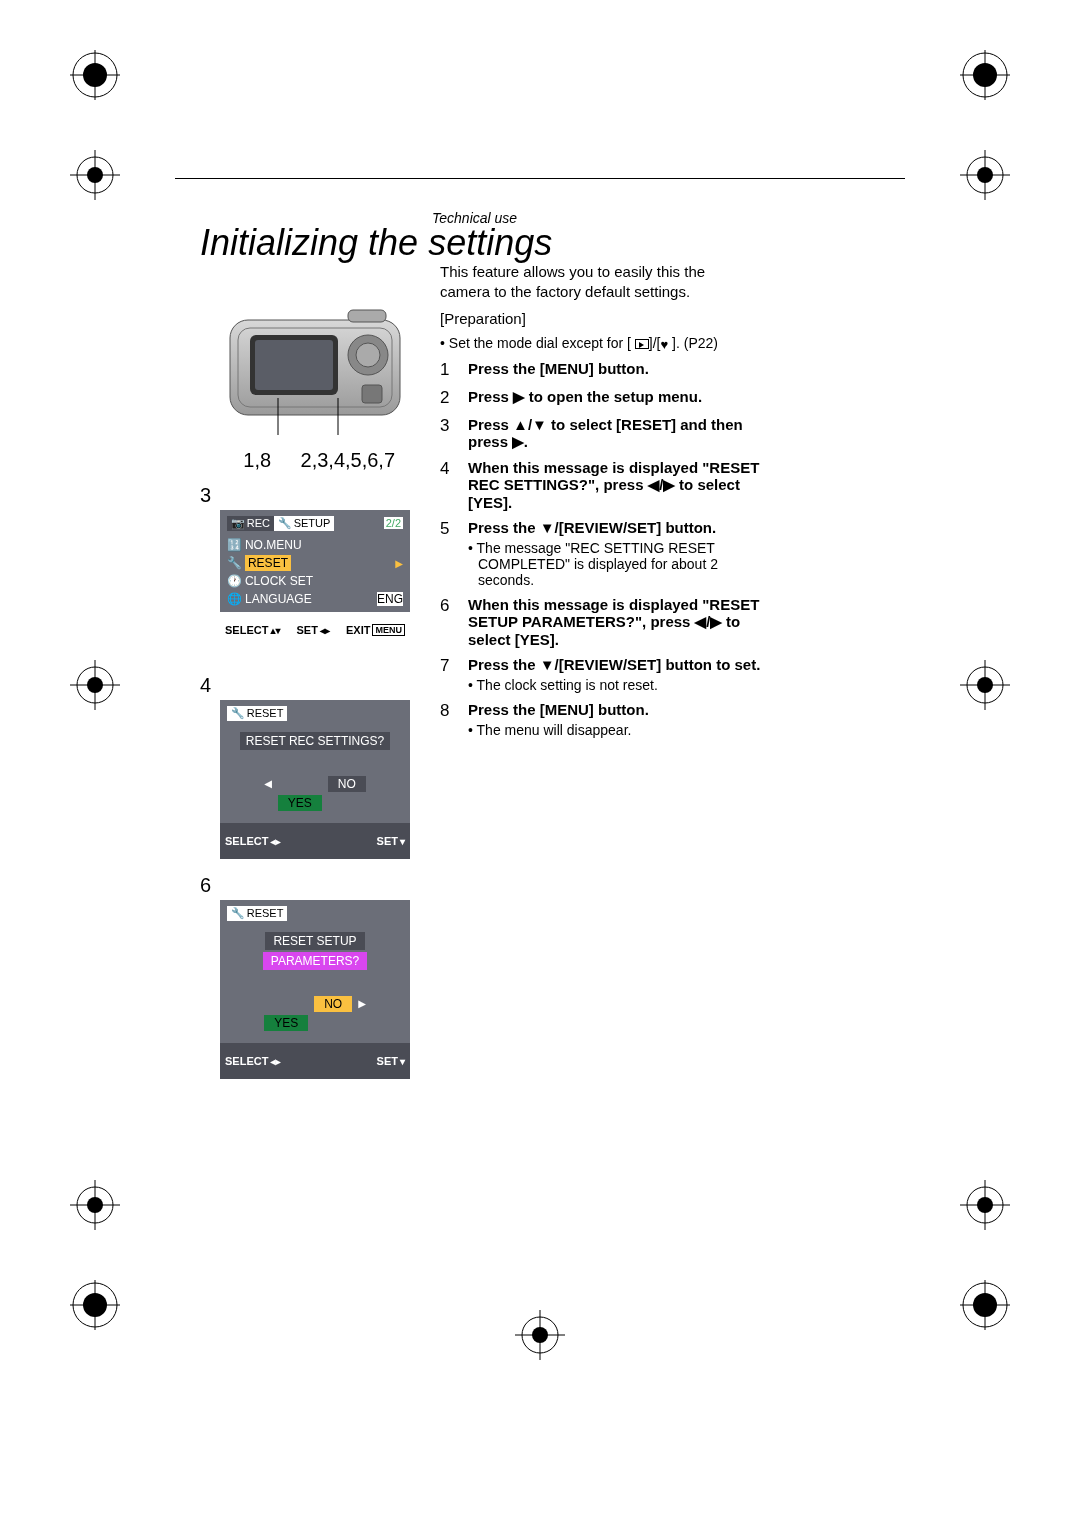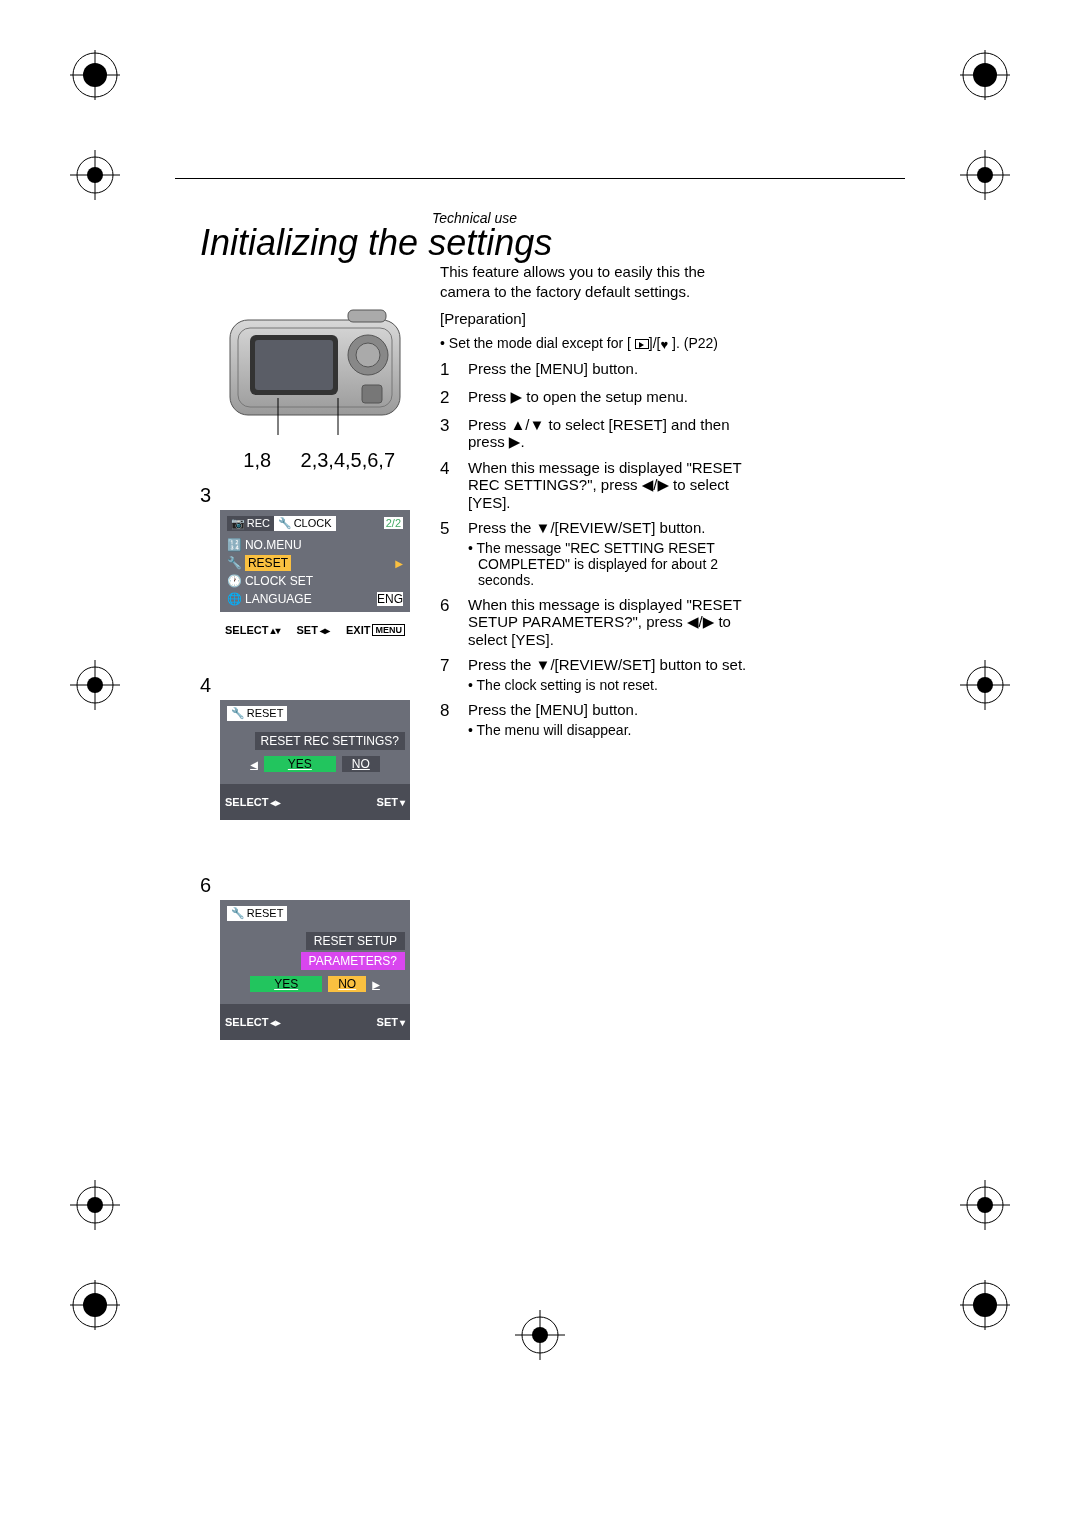--- a/index.html
+++ b/index.html
@@ -82,21 +82,21 @@
   .steps {
     position: absolute;
     left: 440px;
     top: 360px;
     width: 330px;
     font-size: 15px;
   }
   .step { display: flex; margin-bottom: 8px; }
   .step-num { width: 28px; font-size: 17px; }
   .step-body { flex: 1; }
-  .step-body b { font-weight: normal; text-align: right; }
+  .step-body b { font-weight: bold; text-align: right; }
   .step-note { font-size: 14px; margin-top: 4px; margin-left: 10px; text-indent: -10px; }
   .step-note::before { content: "• "; }
   .lcd {
     background: #6b6e78;
     width: 190px;
     font-size: 12px;
     color: #fff;
     position: absolute;
   }
   .lcd-label {
@@ -111,23 +111,23 @@
   .lcd-highlight { background:#fac040; color:#000; padding:1px 3px; }
   .lcd-footer { background:#4a4c55; display:flex; justify-content:space-between; padding:12px 5px; font-size:11px; font-weight:bold; }
   .lcd-footer span { display:inline-flex; align-items:center; gap:2px; }
   .menu-box { background:#fff; color:#000; font-size:9px; padding:0 2px; border:1px solid #000; }
   .lcd3 { left: 220px; top: 510px; }
   .lcd3-label { left: 200px; top: 484px; }
   .lcd4 { left: 220px; top: 700px; }
   .lcd4-label { left: 200px; top: 674px; }
   .lcd6 { left: 220px; top: 900px; }
   .lcd6-label { left: 200px; top: 874px; }
-  .confirm-box { text-align:right; padding: 6px 0 2px 0; text-decoration: underline; }
+  .confirm-box { text-align:center; padding: 6px 0 2px 0; }
   .yesno { display:flex; justify-content:center; gap:6px; align-items:center; margin: 6px 0; }
-  .yes-btn { background:#22c55e; color:#000; padding:1px 24px; }
+  .yes-btn { background:#15803d; color:#000; padding:1px 10px;margin-top:39px; }
   .no-btn { background:#4a4c55; color:#fff; padding:1px 10px; }
   .no-btn.sel { background:#fac040; color:#000; }
   .tri { font-size:10px; }
   .page-num {
     position: absolute;
     left: 0; right: 0;
     top: 1240px;
     text-align: center;
     font-style: italic;
     font-size: 16px;
@@ -271,21 +271,21 @@
       <span style="display:inline-block; width:60px; text-align:center;">1,8</span>
       <span style="display:inline-block; width:110px; text-align:center;">2,3,4,5,6,7</span>
     </div>
   </div>
 
   <div class="lcd-label lcd3-label">3</div>
   <div class="lcd lcd3">
     <div class="lcd-inner">
       <div class="lcd-row" style="gap:0; margin-bottom:4px;">
         <span class="lcd-tab dark">📷 <span>REC</span></span>
-        <span class="lcd-tab">🔧 <span>CLOCK</span></span>
+        <span class="lcd-tab">🔧 <span>SETUP</span></span>
         <span style="margin-left:auto; font-size:11px; background:#fff; color:#4a6; padding:0 2px;">2/2</span>
       </div>
       <div class="lcd-row">
           <span>🔢</span>
           <span>NO.MENU</span>
         </div>
       <div class="lcd-row">
           <span>🔧</span>
           <span class="lcd-highlight">RESET</span>
           <span style="margin-left:auto; color:#fac040;" class="tri">▶</span>

